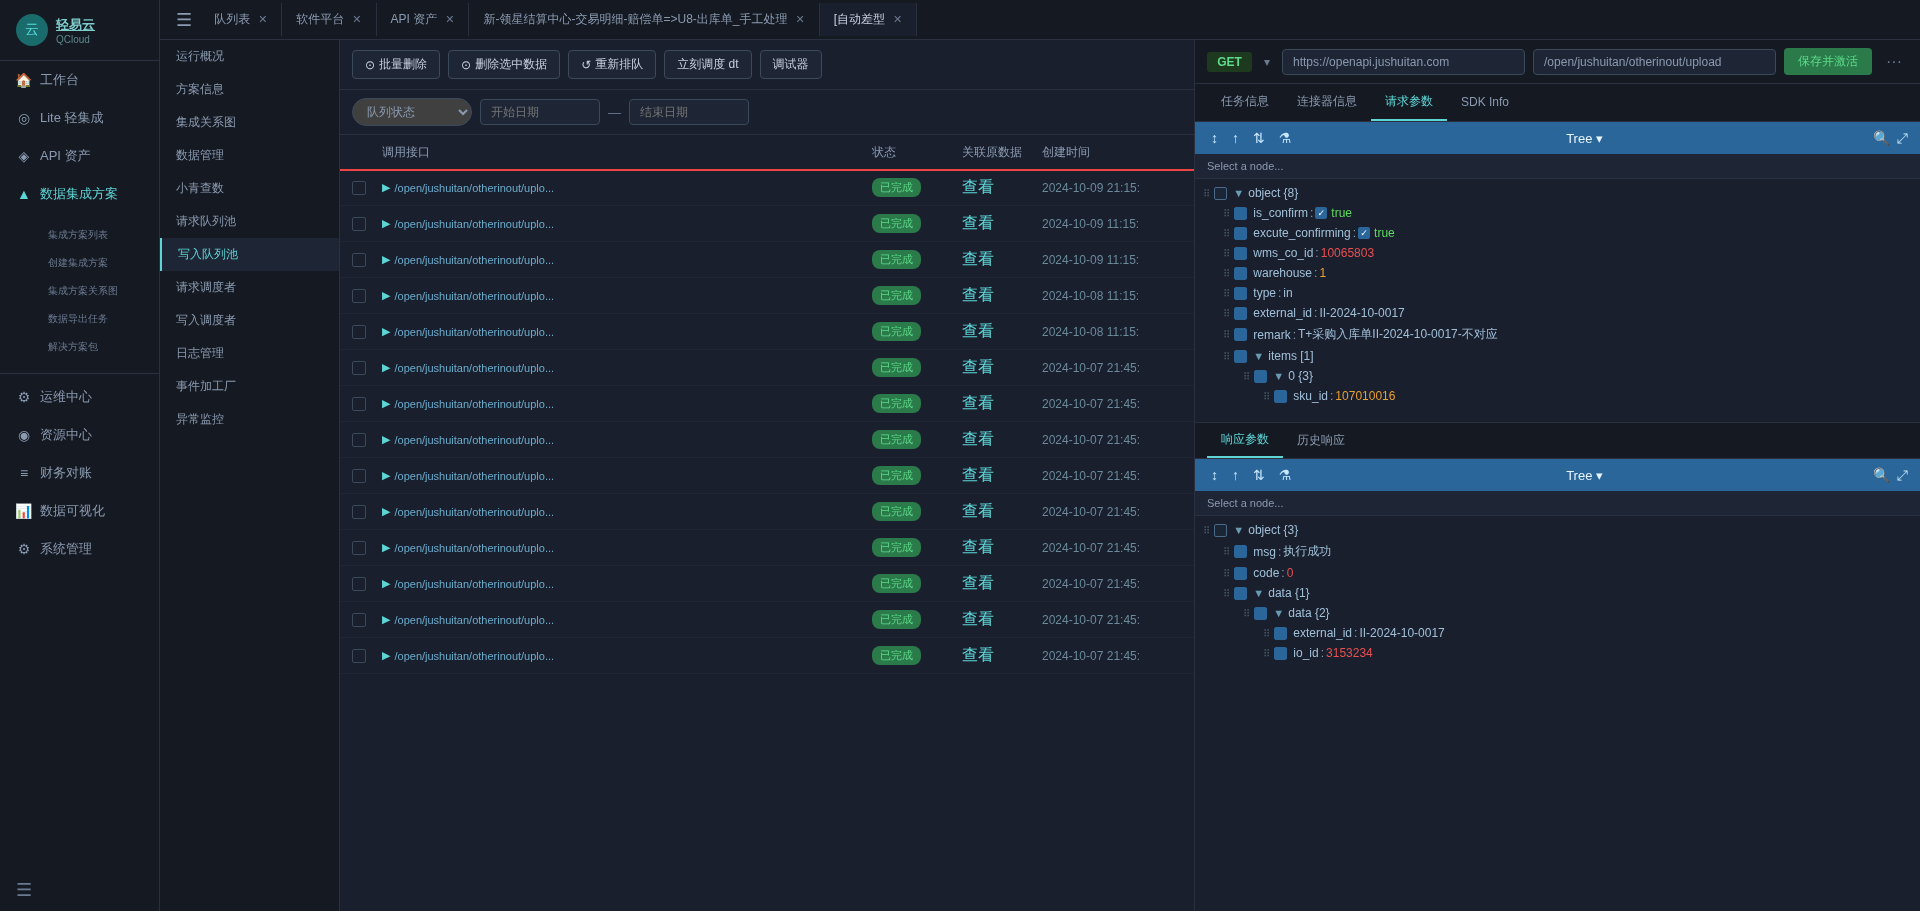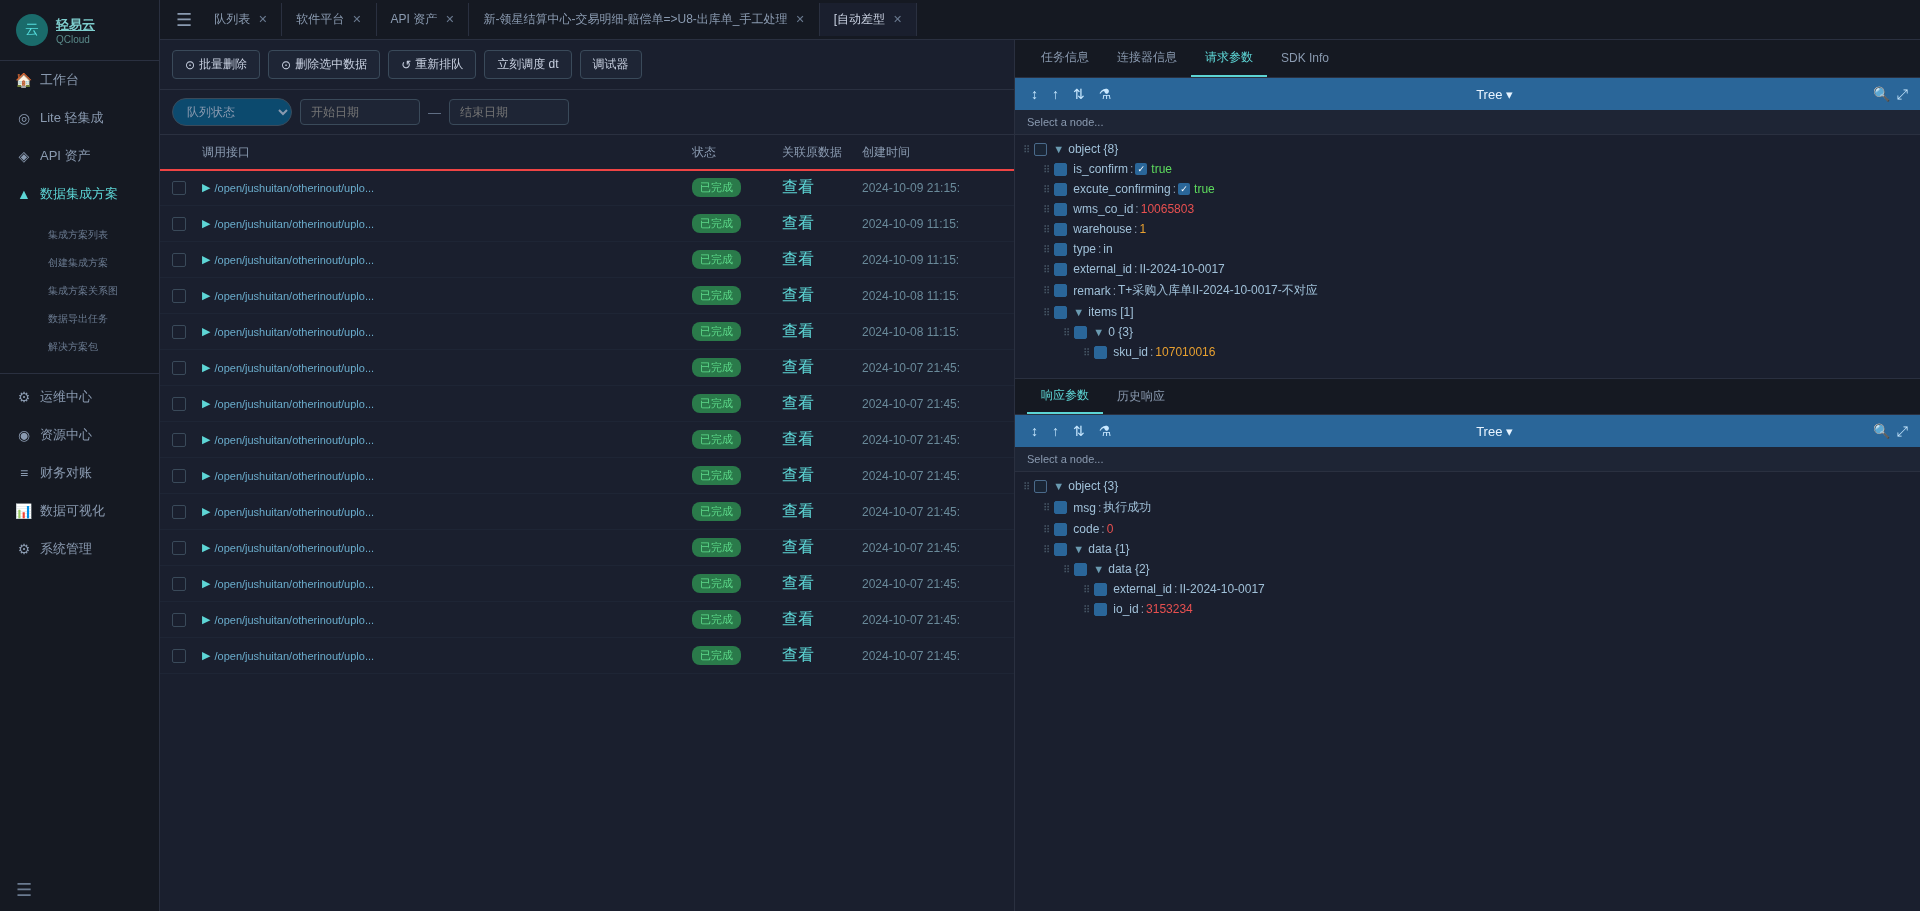--- a/index.html
+++ b/index.html
@@ -32,21 +32,21 @@
 
     
     .left-panel { width: 855px; flex-shrink: 0; display: flex; flex-direction: column; border-right: 1px solid #2a3040; overflow: hidden; }
 
     
     .queue-actions { display: flex; align-items: center; gap: 8px; padding: 10px 12px; background: #1a1f2e; border-bottom: 1px solid #2a3040; }
     .action-btn { display: flex; align-items: center; gap: 4px; padding: 5px 12px; border-radius: 4px; border: 1px solid #3a4a5a; background: #1e2535; color: #c8d0e0; cursor: pointer; font-size: 12px; }
 
     
     .filter-row { display: flex; align-items: center; gap: 8px; padding: 8px 12px; background: #1a1f2e; border-bottom: 1px solid #2a3040; }
-    .filter-select { background: #0c4a6e; border: 1px solid #3a4a5a; color: #8a9ab0; padding: 5px 10px; border-radius: 14px; font-size: 12px; min-width: 120px; }
+    .filter-select { background: #404040; border: 1px solid #3a4a5a; color: #8a9ab0; padding: 5px 10px; border-radius: 14px; font-size: 12px; min-width: 120px; }
     .filter-date { background: #1e2535; border: 1px solid #3a4a5a; color: #8a9ab0; padding: 5px 10px; border-radius: 4px; font-size: 12px; width: 120px; }
     .filter-separator { color: #6a7a90; }
 
     
     .queue-table { flex: 1; overflow-y: auto; }
     .table-header { display: grid; grid-template-columns: 30px 1fr 90px 80px 140px; padding: 8px 12px; background: #1a1f2e; border-bottom: 2px solid #ef4444; font-size: 12px; color: #8a9ab0; position: sticky; top: 1px; }
     .table-row { display: grid; grid-template-columns: 30px 1fr 90px 80px 140px; padding: 7px 12px; border-bottom: 1px solid #1e2535; font-size: 12px; cursor: pointer; }
     .table-cell { display: flex; align-items: center; gap: 4px; overflow: hidden; color: #a0b0c0; }
     .table-cell.mono { color: #6aaccc; font-size: 11px; }
     .status-badge { background: #2a7a4a; color: #5dda8a; padding: 2px 8px; border-radius: 8px; font-size: 11px; white-space: nowrap; }
@@ -196,20 +196,34 @@
       <span class="tab-close">✕</span>
     </div>
     <div class="tab active">
       <span>[自动差型</span>
       <span class="tab-close">✕</span>
     </div>
   </div>
 
   <div class="content-split">
 
+    <div class="left-col">
+      <div class="side-menu-item">运行概况</div>
+      <div class="side-menu-item">方案信息</div>
+      <div class="side-menu-item">集成关系图</div>
+      <div class="side-menu-item">数据管理</div>
+      <div class="side-menu-item">小青查数</div>
+      <div class="side-menu-item">请求队列池</div>
+      <div class="side-menu-item active" style="border-left:2px solid #5dd5d5;color:#5dd5d5;">写入队列池</div>
+      <div class="side-menu-item">请求调度者</div>
+      <div class="side-menu-item">写入调度者</div>
+      <div class="side-menu-item">日志管理</div>
+      <div class="side-menu-item">事件加工厂</div>
+      <div class="side-menu-item">异常监控</div>
+    </div>
 
     <div class="left-panel">
 
       <div class="queue-actions">
         <button class="action-btn">
           <span>⊙</span>
           <span>批量删除</span>
         </button>
         <button class="action-btn">
           <span>⊙</span>
@@ -469,20 +483,28 @@
       <span class="view-link">查看</span>
     </div>
     <div class="table-cell" style="color:#6a8a9a;">2024-10-07 21:45:</div>
   </div>
           </div>
       </div>
     </div>
 
     <div class="right-panel">
 
+      <div class="api-header">
+        <span class="method-badge">GET</span>
+        <span style="color:#6a7a90;font-size:12px;padding:0 4px;">▾</span>
+        <div class="api-url">https://openapi.jushuitan.com</div>
+        <div class="api-url">/open/jushuitan/otherinout/upload</div>
+        <button class="save-btn">保存并激活</button>
+        <span class="more-btn">···</span>
+      </div>
 
       <div class="api-tabs">
         <div class="api-tab">任务信息</div>
         <div class="api-tab">连接器信息</div>
         <div class="api-tab active">请求参数</div>
         <div class="api-tab">SDK Info</div>
       </div>
 
       <div class="tree-panel" style="flex:0 0 auto;height:300px;">
         <div class="tree-toolbar">

